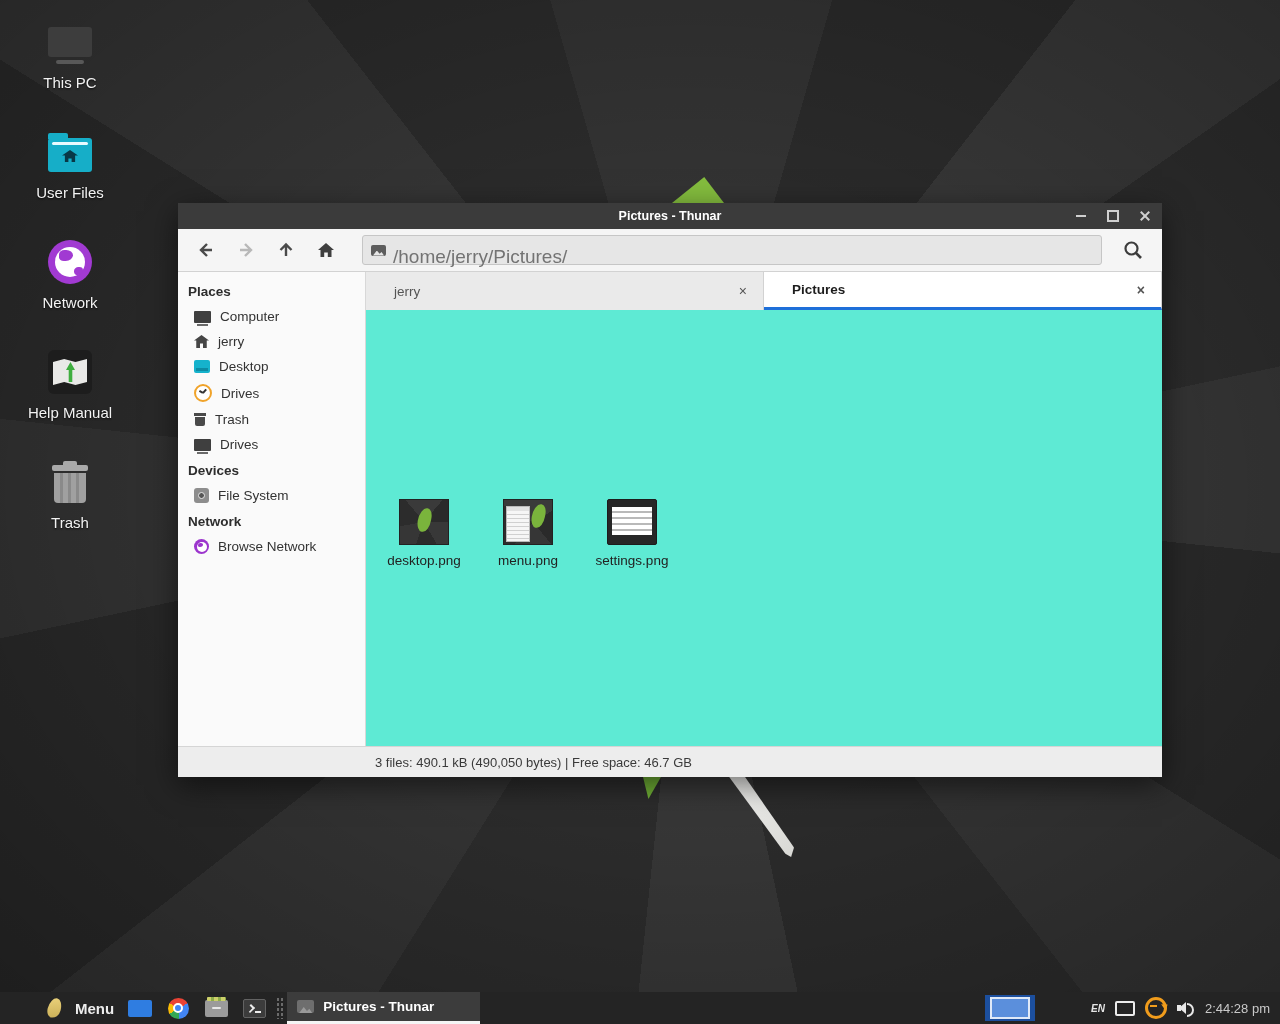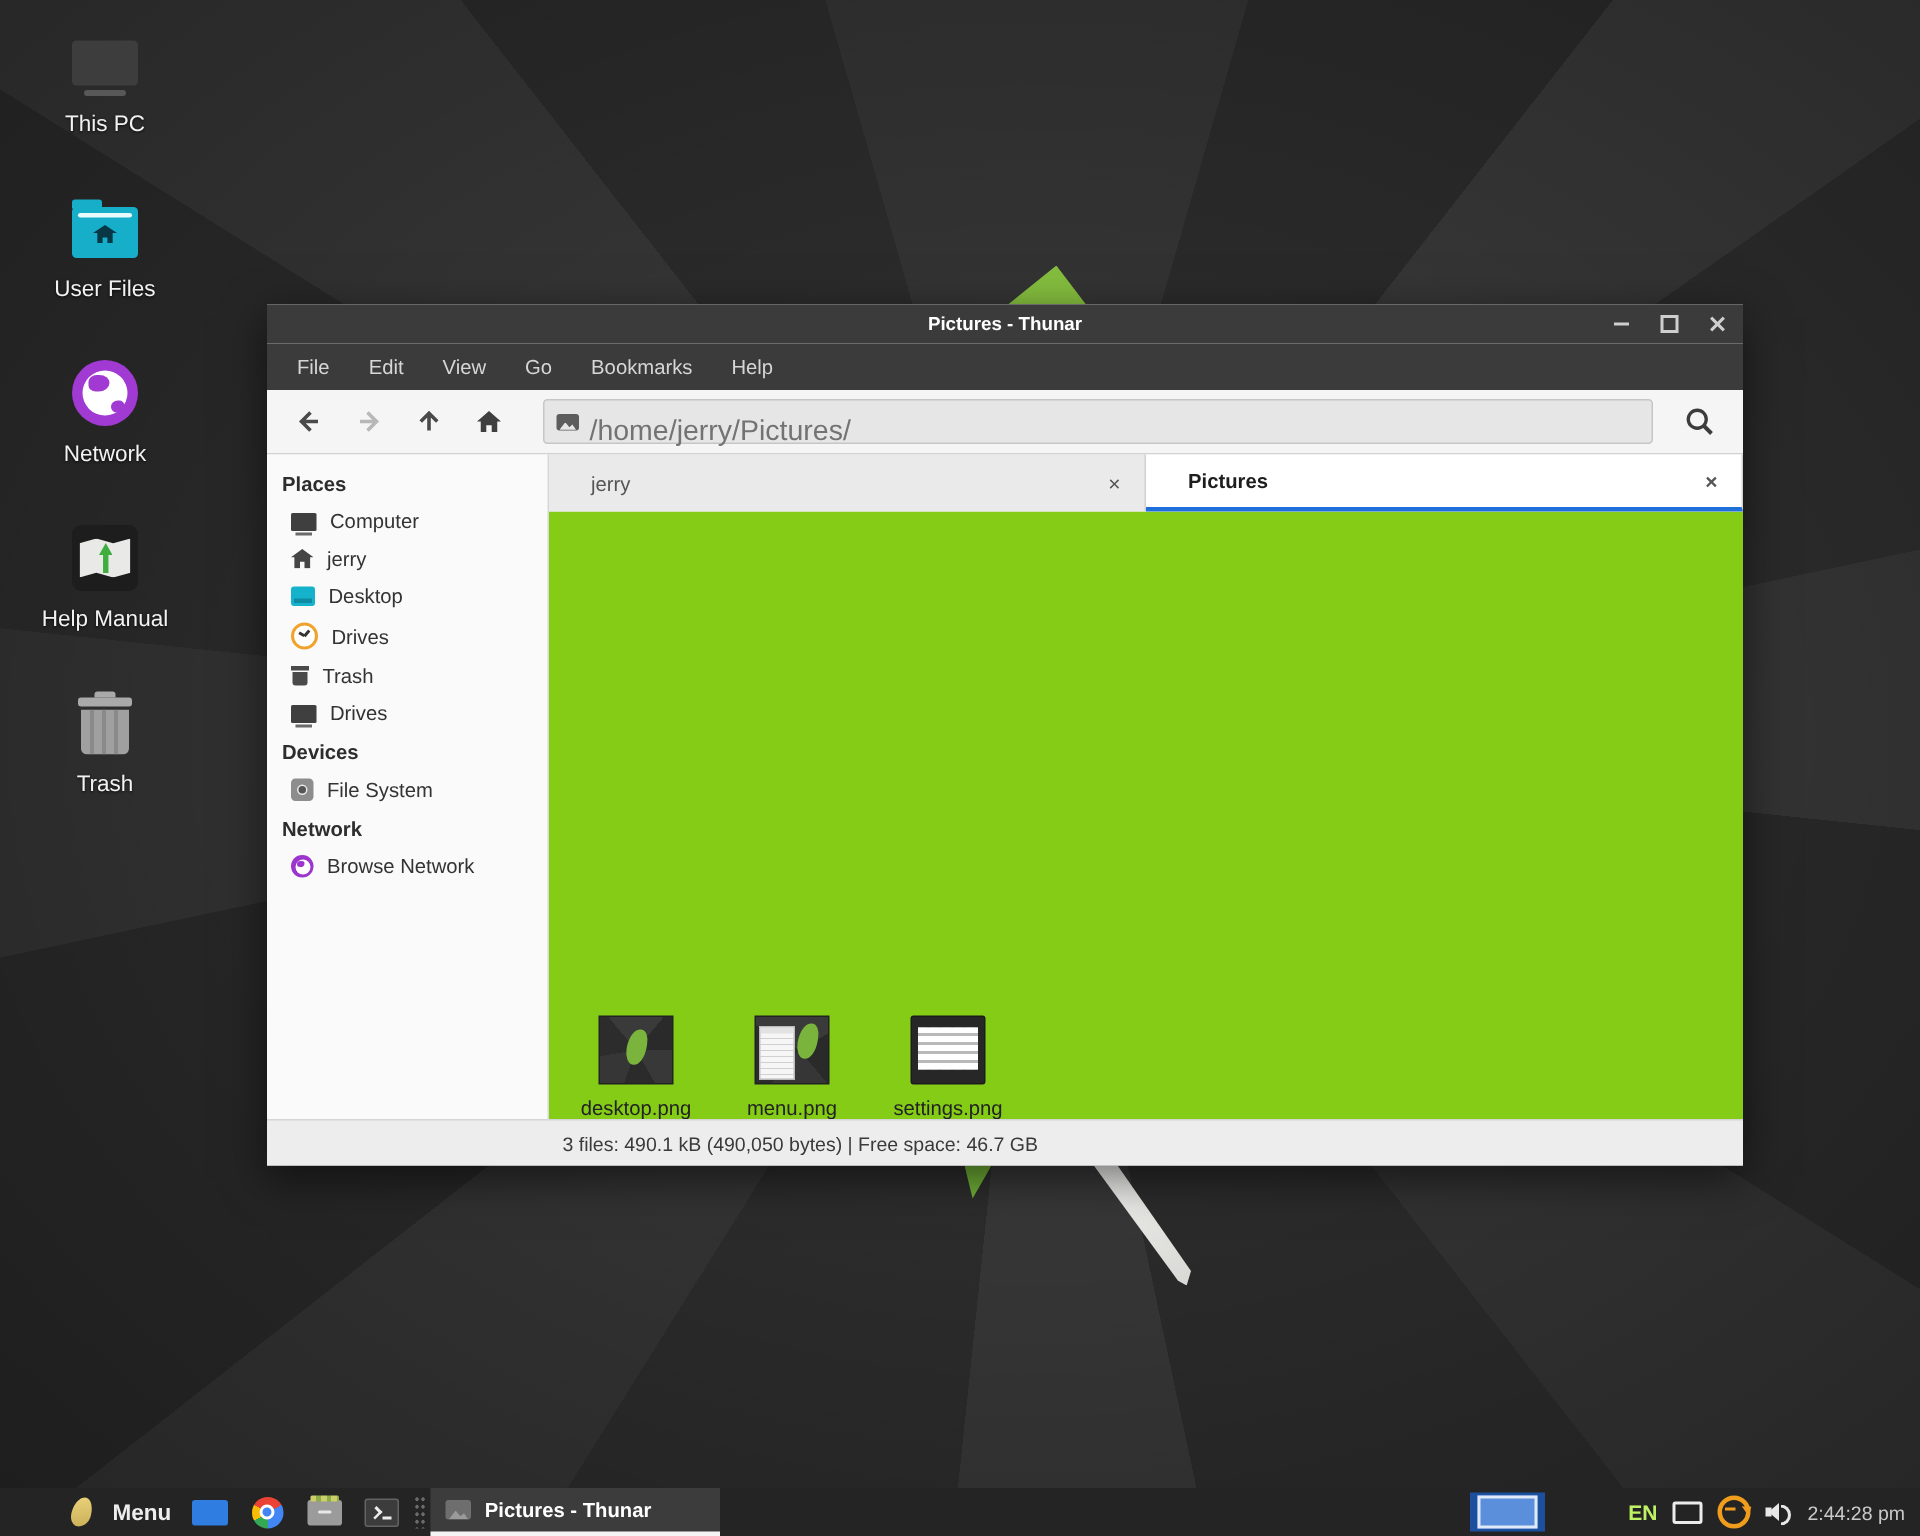--- a/index.html
+++ b/index.html
@@ -106,21 +106,21 @@
   .si-netglobe::after{content:"";position:absolute;left:4px;top:4px;width:5px;height:4px;background:#9c35cd;border-radius:50% 40% 60% 40%;}
 
   .mainarea{flex:1;display:flex;flex-direction:column;min-width:0;}
   .tabbar{height:38px;display:flex;flex:0 0 auto;background:#e4e4e4;}
   .tab{flex:1;display:flex;align-items:center;padding:0 14px 0 28px;font-size:13.5px;color:#555;
     background:#eaeaea;border-right:1px solid #d2d2d2;position:relative;cursor:pointer;}
   .tab .tlabel{flex:1;}
   .tab .tclose{color:#555;font-size:14px;cursor:pointer;padding:0 2px;}
   .tab.active{background:#fff;color:#1d1d1d;font-weight:bold;border-bottom:3px solid #1e6fd9;padding-bottom:0;}
   .tab.active .tlabel{font-weight:bold;}
-  .filepane{flex:1;background:#84cc16;padding:10px 0 0 10px;display:flex;align-items:flex-end;gap:8px;}
+  .filepane{flex:1;background:#5eead4;padding:10px 0 0 10px;display:flex;align-items:center;gap:8px;}
   .file-item{width:96px;display:flex;flex-direction:column;align-items:center;cursor:pointer;}
   .thumb{width:48px;height:44px;position:relative;}
   .thumb-desktop{background:conic-gradient(from 0deg at 50% 50%, #3a3a3a 0 40deg,#2a2a2a 40deg 90deg,#383838 90deg 150deg,#2b2b2b 150deg 200deg,#363636 200deg 260deg,#2c2c2c 260deg 320deg,#3a3a3a 320deg 360deg);
     border:1px solid #222;}
   .leafblob{position:absolute;left:18px;top:8px;width:13px;height:24px;background:#7ab43c;
     border-radius:60% 40% 55% 45%;transform:rotate(10deg);}
   .thumb-menu{background:conic-gradient(from 0deg at 60% 50%, #3a3a3a 0 60deg,#2a2a2a 60deg 140deg,#363636 140deg 220deg,#2c2c2c 220deg 300deg,#3a3a3a 300deg 360deg);
     border:1px solid #222;}
   .menupanel{position:absolute;left:2px;top:6px;width:22px;height:34px;background:#f6f6f6;border:1px solid #bbb;
     background-image:repeating-linear-gradient(#f6f6f6 0 3px,#d0d0d0 3px 4px);}
@@ -158,21 +158,21 @@
     background-image:radial-gradient(#6b6b6b 1px,transparent 1.2px);background-size:4px 5px;}
   .taskbtn{height:32px;display:flex;align-items:center;gap:9px;background:#3c3c3c;padding:0 46px 0 10px;
     border-bottom:3px solid #f5f5f5;box-sizing:border-box;cursor:pointer;}
   .taskbtn .ticon{width:17px;height:13px;background:#6e6e6e;border-radius:2px;position:relative;overflow:hidden;}
   .taskbtn .ticon::after{content:"";position:absolute;left:2px;bottom:0;width:13px;height:6px;background:#9a9a9a;
     clip-path:polygon(0 100%,35% 0,60% 65%,78% 30%,100% 100%);}
   .taskbtn .tlabel2{color:#fff;font-size:13.5px;font-weight:bold;}
   .tb-right{margin-left:auto;display:flex;align-items:center;gap:10px;padding-right:10px;}
   .pager{width:50px;height:26px;background:#1c4f9e;display:flex;align-items:center;justify-content:center;cursor:pointer;margin-right:46px;}
   .pager .ws{width:36px;height:18px;background:#5b8fdc;border:2px solid #dfe9f8;}
-  .lang{color:#bef264;font-size:14px;font-weight:bold;cursor:pointer;}
+  .lang{color:#e5e5e5;font-size:10px;font-weight:bold;cursor:pointer;font-style:italic;}
   .i-display{width:16px;height:11px;border:2px solid #ececec;border-radius:2px;cursor:pointer;}
   .i-update{width:16px;height:16px;border:3px solid #f09c1c;border-radius:50%;position:relative;cursor:pointer;}
   .i-update::before{content:"";position:absolute;left:2px;top:4.5px;width:7px;height:2.5px;background:#f09c1c;}
   .i-update::after{content:"";position:absolute;right:-4px;top:2px;width:0;height:0;
     border-left:5px solid #f09c1c;border-top:4px solid transparent;border-bottom:4px solid transparent;transform:rotate(-35deg);}
   .i-speaker{position:relative;width:18px;height:16px;cursor:pointer;}
   .i-speaker::before{content:"";position:absolute;left:0;top:5px;width:4px;height:6px;background:#e8e8e8;}
   .i-speaker::after{content:"";position:absolute;left:2px;top:2px;border-right:7px solid #e8e8e8;
     border-top:6px solid transparent;border-bottom:6px solid transparent;}
   .i-speaker .wave{position:absolute;left:10px;top:3px;width:5px;height:10px;border:2px solid #e8e8e8;
@@ -240,28 +240,20 @@
           </div>
         <div class="ctl">
             <div class="ctl-max"></div>
           </div>
         <div class="ctl">
             <div class="ctl-close"></div>
           </div>
       </div>
     </div>
 
-    <div class="menubar">
-      <span class="mitem">File</span>
-      <span class="mitem">Edit</span>
-      <span class="mitem">View</span>
-      <span class="mitem">Go</span>
-      <span class="mitem">Bookmarks</span>
-      <span class="mitem">Help</span>
-    </div>
 
     <div class="toolbar">
       <div class="navbtn">
         <svg width="20" height="20" viewBox="0 0 20 20">
           <path d="M11 4 L5 10 L11 16 M5 10 H16" stroke="#4a4a4a" stroke-width="2.4" fill="none"></path>
           </svg>
       </div>
       <div class="navbtn">
         <svg width="20" height="20" viewBox="0 0 20 20">
           <path d="M9 4 L15 10 L9 16 M15 10 H4" stroke="#b8b8b8" stroke-width="2.4" fill="none"></path>

